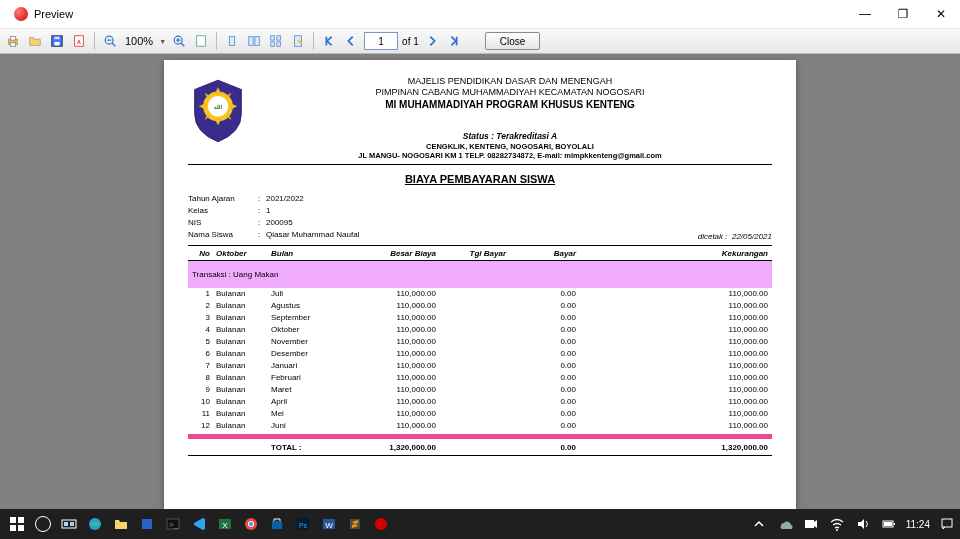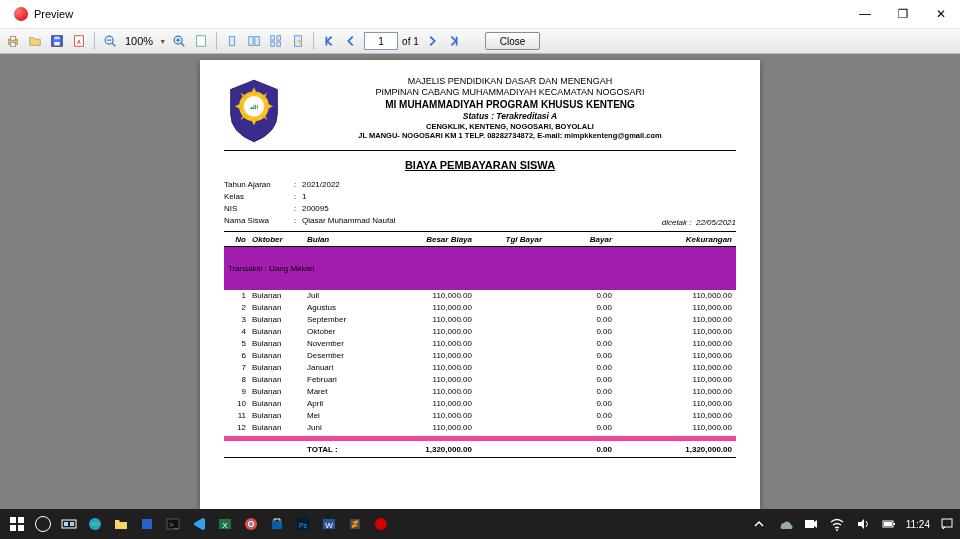--- a/index.html
+++ b/index.html
@@ -9,49 +9,49 @@
   .titlebar .right{position:absolute;right:0;top:0;display:flex;}
   .toolbar{height:24px;background:linear-gradient(#fafafa,#e7e7e7);border-bottom:1px solid #b8b8b8;display:flex;align-items:center;padding:0 4px;gap:4px;}
   .tb-sep{width:1px;height:18px;background:#bcbcbc;margin:0 2px;}
   .tb-btn{width:18px;height:18px;display:flex;align-items:center;justify-content:center;}
   .tb-btn svg{width:14px;height:14px;}
   .zoom{font-size:11px;padding:0 2px;color:#000;}
   .page-ind input{width:28px;height:14px;border:1px solid #7a9ac0;font-size:10px;text-align:center;}
   .page-ind{display:flex;align-items:center;gap:4px;font-size:10px;color:#000;}
   .close-btn{margin-left:18px;height:18px;padding:0 14px;border:1px solid #8a8a8a;border-radius:2px;background:linear-gradient(#fdfdfd,#e5e5e5);font-size:10px;cursor:pointer;}
   .viewport{background:#808080;height:455px;overflow:hidden;display:flex;justify-content:center;}
-  .page{width:560px;background:#fff;margin-top:6px;box-shadow:0 2px 6px rgba(0,0,0,.4);padding:16px 24px 24px 24px;box-sizing:border-box;font-size:8px;color:#000;}
+  .page{width:632px;background:#fff;margin-top:6px;box-shadow:0 2px 6px rgba(0,0,0,.4);padding:16px 24px 24px 24px;box-sizing:border-box;font-size:8px;color:#000;}
   .hdr{display:flex;align-items:flex-start;}
   .logo{width:60px;height:70px;display:flex;align-items:center;justify-content:center;}
   .logo svg{width:56px;height:66px;}
   .hdr-txt{flex:1;text-align:center;line-height:1.25;}
   .h1{font-size:9px;}
   .h2{font-size:9px;}
   .h3{font-size:10px;font-weight:bold;}
-  .hstatus{font-size:8.5px;font-style:italic;font-weight:bold;}
+  .hstatus{font-size:8.5px;font-style:italic;font-weight:bold;margin-top:20px;}
   .haddr{font-size:7.5px;font-weight:bold;}
   .hcontact{font-size:7.5px;font-weight:bold;}
   .hr1{border:none;border-top:1.5px solid #000;margin:4px 0 6px;}
   .doc-title{text-align:center;font-weight:bold;font-size:11px;text-decoration:underline;margin:8px 0 8px;}
   .meta{display:flex;}
   .meta-left{flex:1;}
   .meta-row{display:flex;font-size:8px;line-height:1.5;}
   .meta-k{width:70px;}
   .meta-c{width:8px;}
   .meta-right{font-style:italic;font-size:8px;align-self:flex-end;}
   .tbl{width:100%;margin-top:4px;}
   .thead{display:flex;border-top:1px solid #000;border-bottom:1px solid #000;font-weight:bold;font-style:italic;font-size:8px;align-items:center;height:14px;}
   .c-no{width:22px;text-align:right;padding-right:6px;}
   .c-per{width:55px;}
   .c-bulan{width:70px;}
   .c-besar{width:95px;text-align:right;}
   .c-tgl{width:70px;text-align:right;}
   .c-bayar{width:70px;text-align:right;}
   .c-kurang{flex:1;text-align:right;padding-right:4px;}
-  .grp{background:#a21caf;color:#000;font-size:8px;padding:17px 4px;}
+  .grp{background:#f0abfc;color:#000;font-size:8px;padding:9px 4px;}
   .row{display:flex;font-size:8px;line-height:1.5;}
   .tot{display:flex;border-top:5px solid #ec4899;border-bottom:1px solid #000;font-weight:bold;font-size:8px;height:16px;align-items:center;margin-top:2px;}
   .statusbar{height:16px;background:linear-gradient(#f6f6f6,#e4e4e4);border-top:1px solid #b8b8b8;font-size:10px;color:#333;padding:0 6px;display:flex;align-items:center;}
   .taskbar{height:30px;background:#1f1f1f;display:flex;align-items:center;color:#fff;position:absolute;bottom:0;left:0;right:0;padding:0 4px;}
   .taskbar .ico{width:26px;height:26px;display:flex;align-items:center;justify-content:center;}
   .taskbar .ico svg{width:16px;height:16px;}
   .tray{margin-left:auto;display:flex;align-items:center;gap:8px;font-size:10px;color:#fff;}
   .tray .ico{width:18px;}
   .circ{width:14px;height:14px;border:1.4px solid #fff;border-radius:50%;}
 </style>

